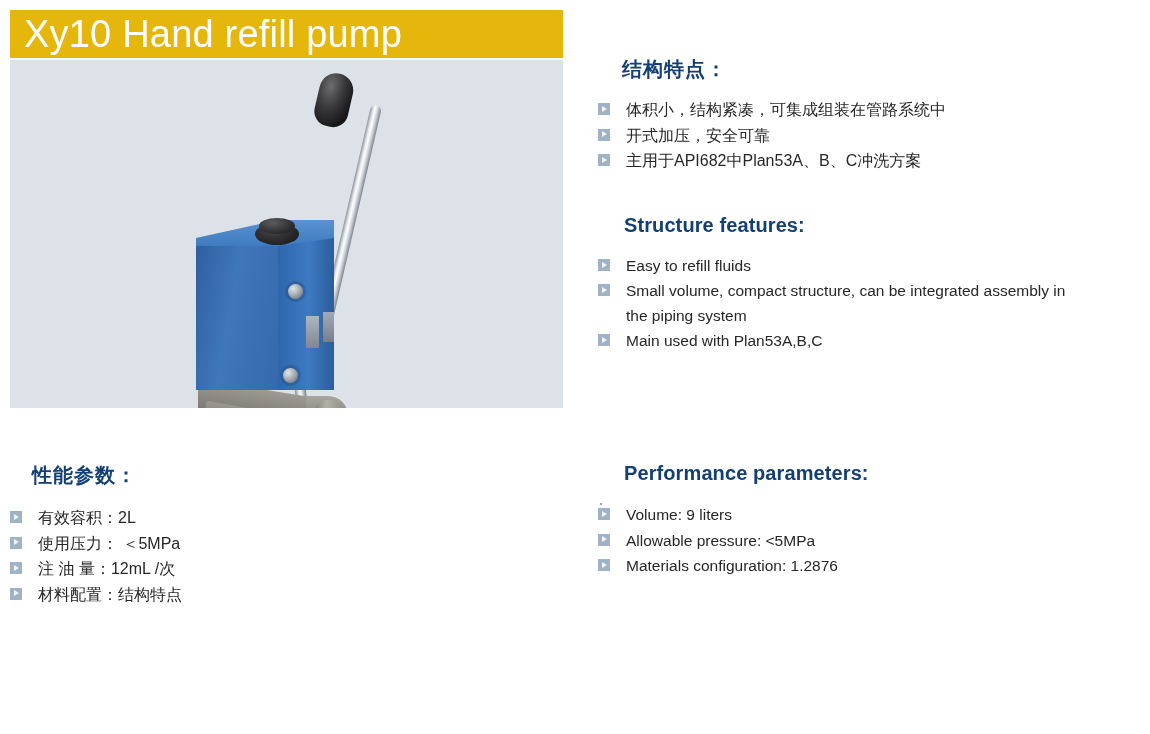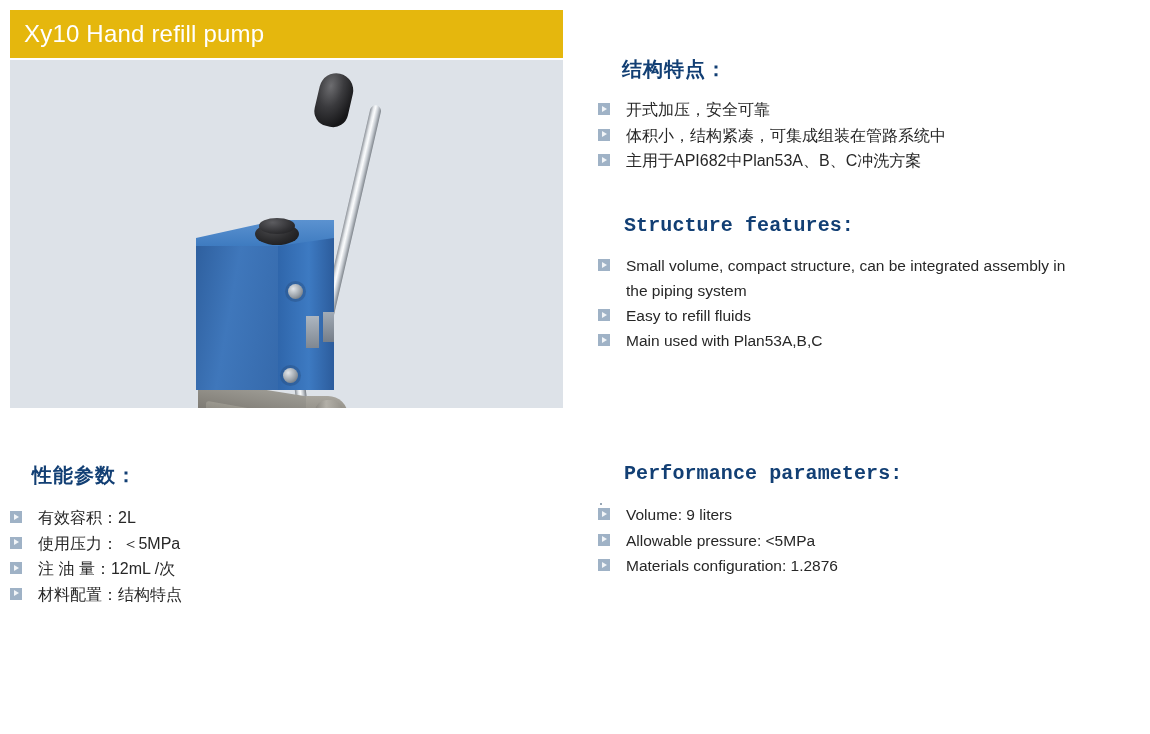--- a/index.html
+++ b/index.html
@@ -21,21 +21,21 @@
     left: 10px;
     top: 10px;
     width: 553px;
     height: 48px;
     background: #e5b70d;
     display: flex;
     align-items: center;
   }
   .title-text {
     color: #ffffff;
-    font-size: 24px;
+    font-size: 38px;
     font-weight: 400;
     letter-spacing: 0.2px;
     padding-left: 14px;
     white-space: nowrap;
   }
 
   
   .photo-panel {
     position: absolute;
     left: 10px;
@@ -165,21 +165,20 @@
     font-size: 20px;
     letter-spacing: 1px;
     white-space: nowrap;
   }
   .heading-en {
     color: #123f74;
     font-weight: 700;
     font-size: 20px;
     letter-spacing: 0.1px;
     white-space: nowrap;
-    font-family: Liberation Mono, monospace;
   }
 
   ul.bullets {
     list-style: none;
     margin: 0;
     padding: 0;
   }
   ul.bullets > li {
     position: relative;
     padding-left: 28px;
@@ -262,43 +261,43 @@
     <div class="pump bolt bolt-a"></div>
     <div class="pump bolt bolt-b"></div>
   </div>
 </div>
 
 <div class="block" id="structure-cn">
   <div class="heading-cn">结构特点：</div>
   <ul class="bullets cn">
     <li>
       <span class="bullet-icon"></span>
+      <span>体积小，结构紧凑，可集成组装在管路系统中</span>
+    </li>
+    <li>
+      <span class="bullet-icon"></span>
       <span>开式加压，安全可靠</span>
-    </li>
-    <li>
-      <span class="bullet-icon"></span>
-      <span>体积小，结构紧凑，可集成组装在管路系统中</span>
     </li>
     <li>
       <span class="bullet-icon"></span>
       <span>主用于API682中Plan53A、B、C冲洗方案</span>
     </li>
   </ul>
 </div>
 
 <div class="block" id="structure-en">
   <div class="heading-en">Structure features:</div>
   <ul class="bullets en-sf">
     <li>
       <span class="bullet-icon"></span>
+      <span>Easy to refill fluids</span>
+    </li>
+    <li>
+      <span class="bullet-icon"></span>
       <span>Small volume, compact structure, can be integrated assembly in the piping system</span>
-    </li>
-    <li>
-      <span class="bullet-icon"></span>
-      <span>Easy to refill fluids</span>
     </li>
     <li>
       <span class="bullet-icon"></span>
       <span>Main used with Plan53A,B,C</span>
     </li>
   </ul>
 </div>
 
 <div class="block" id="perf-cn">
   <div class="heading-cn">性能参数：</div>

